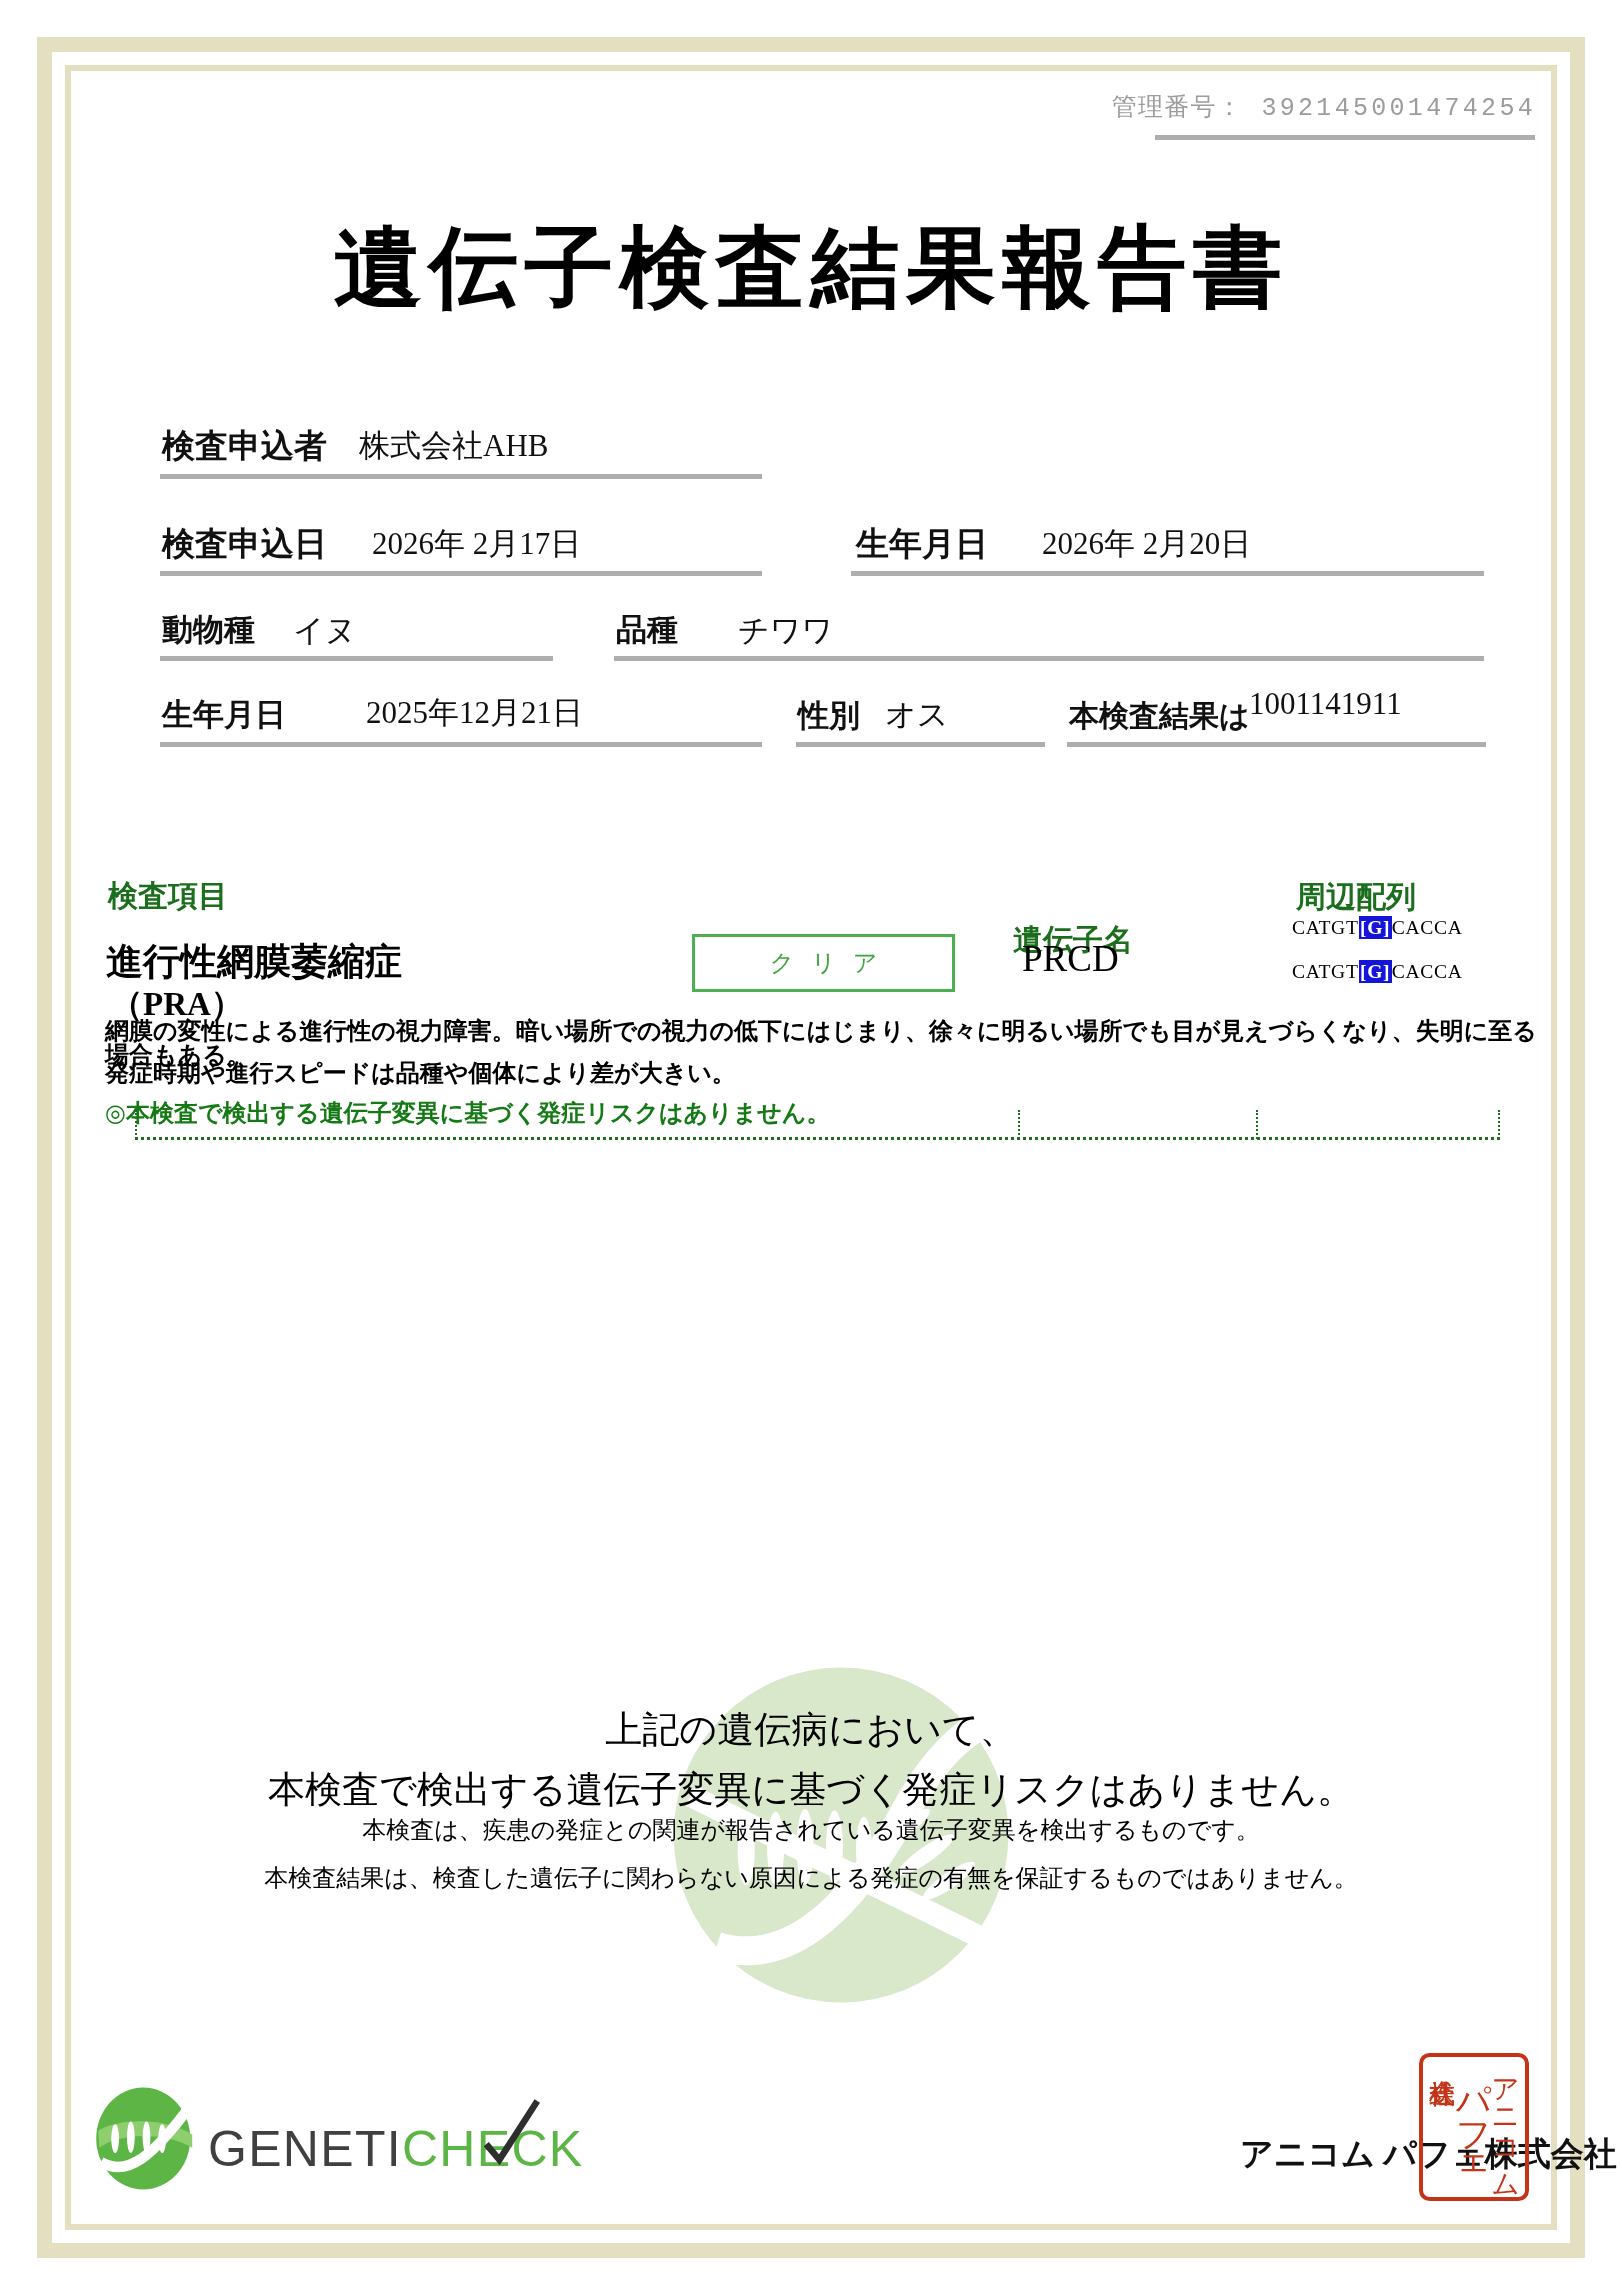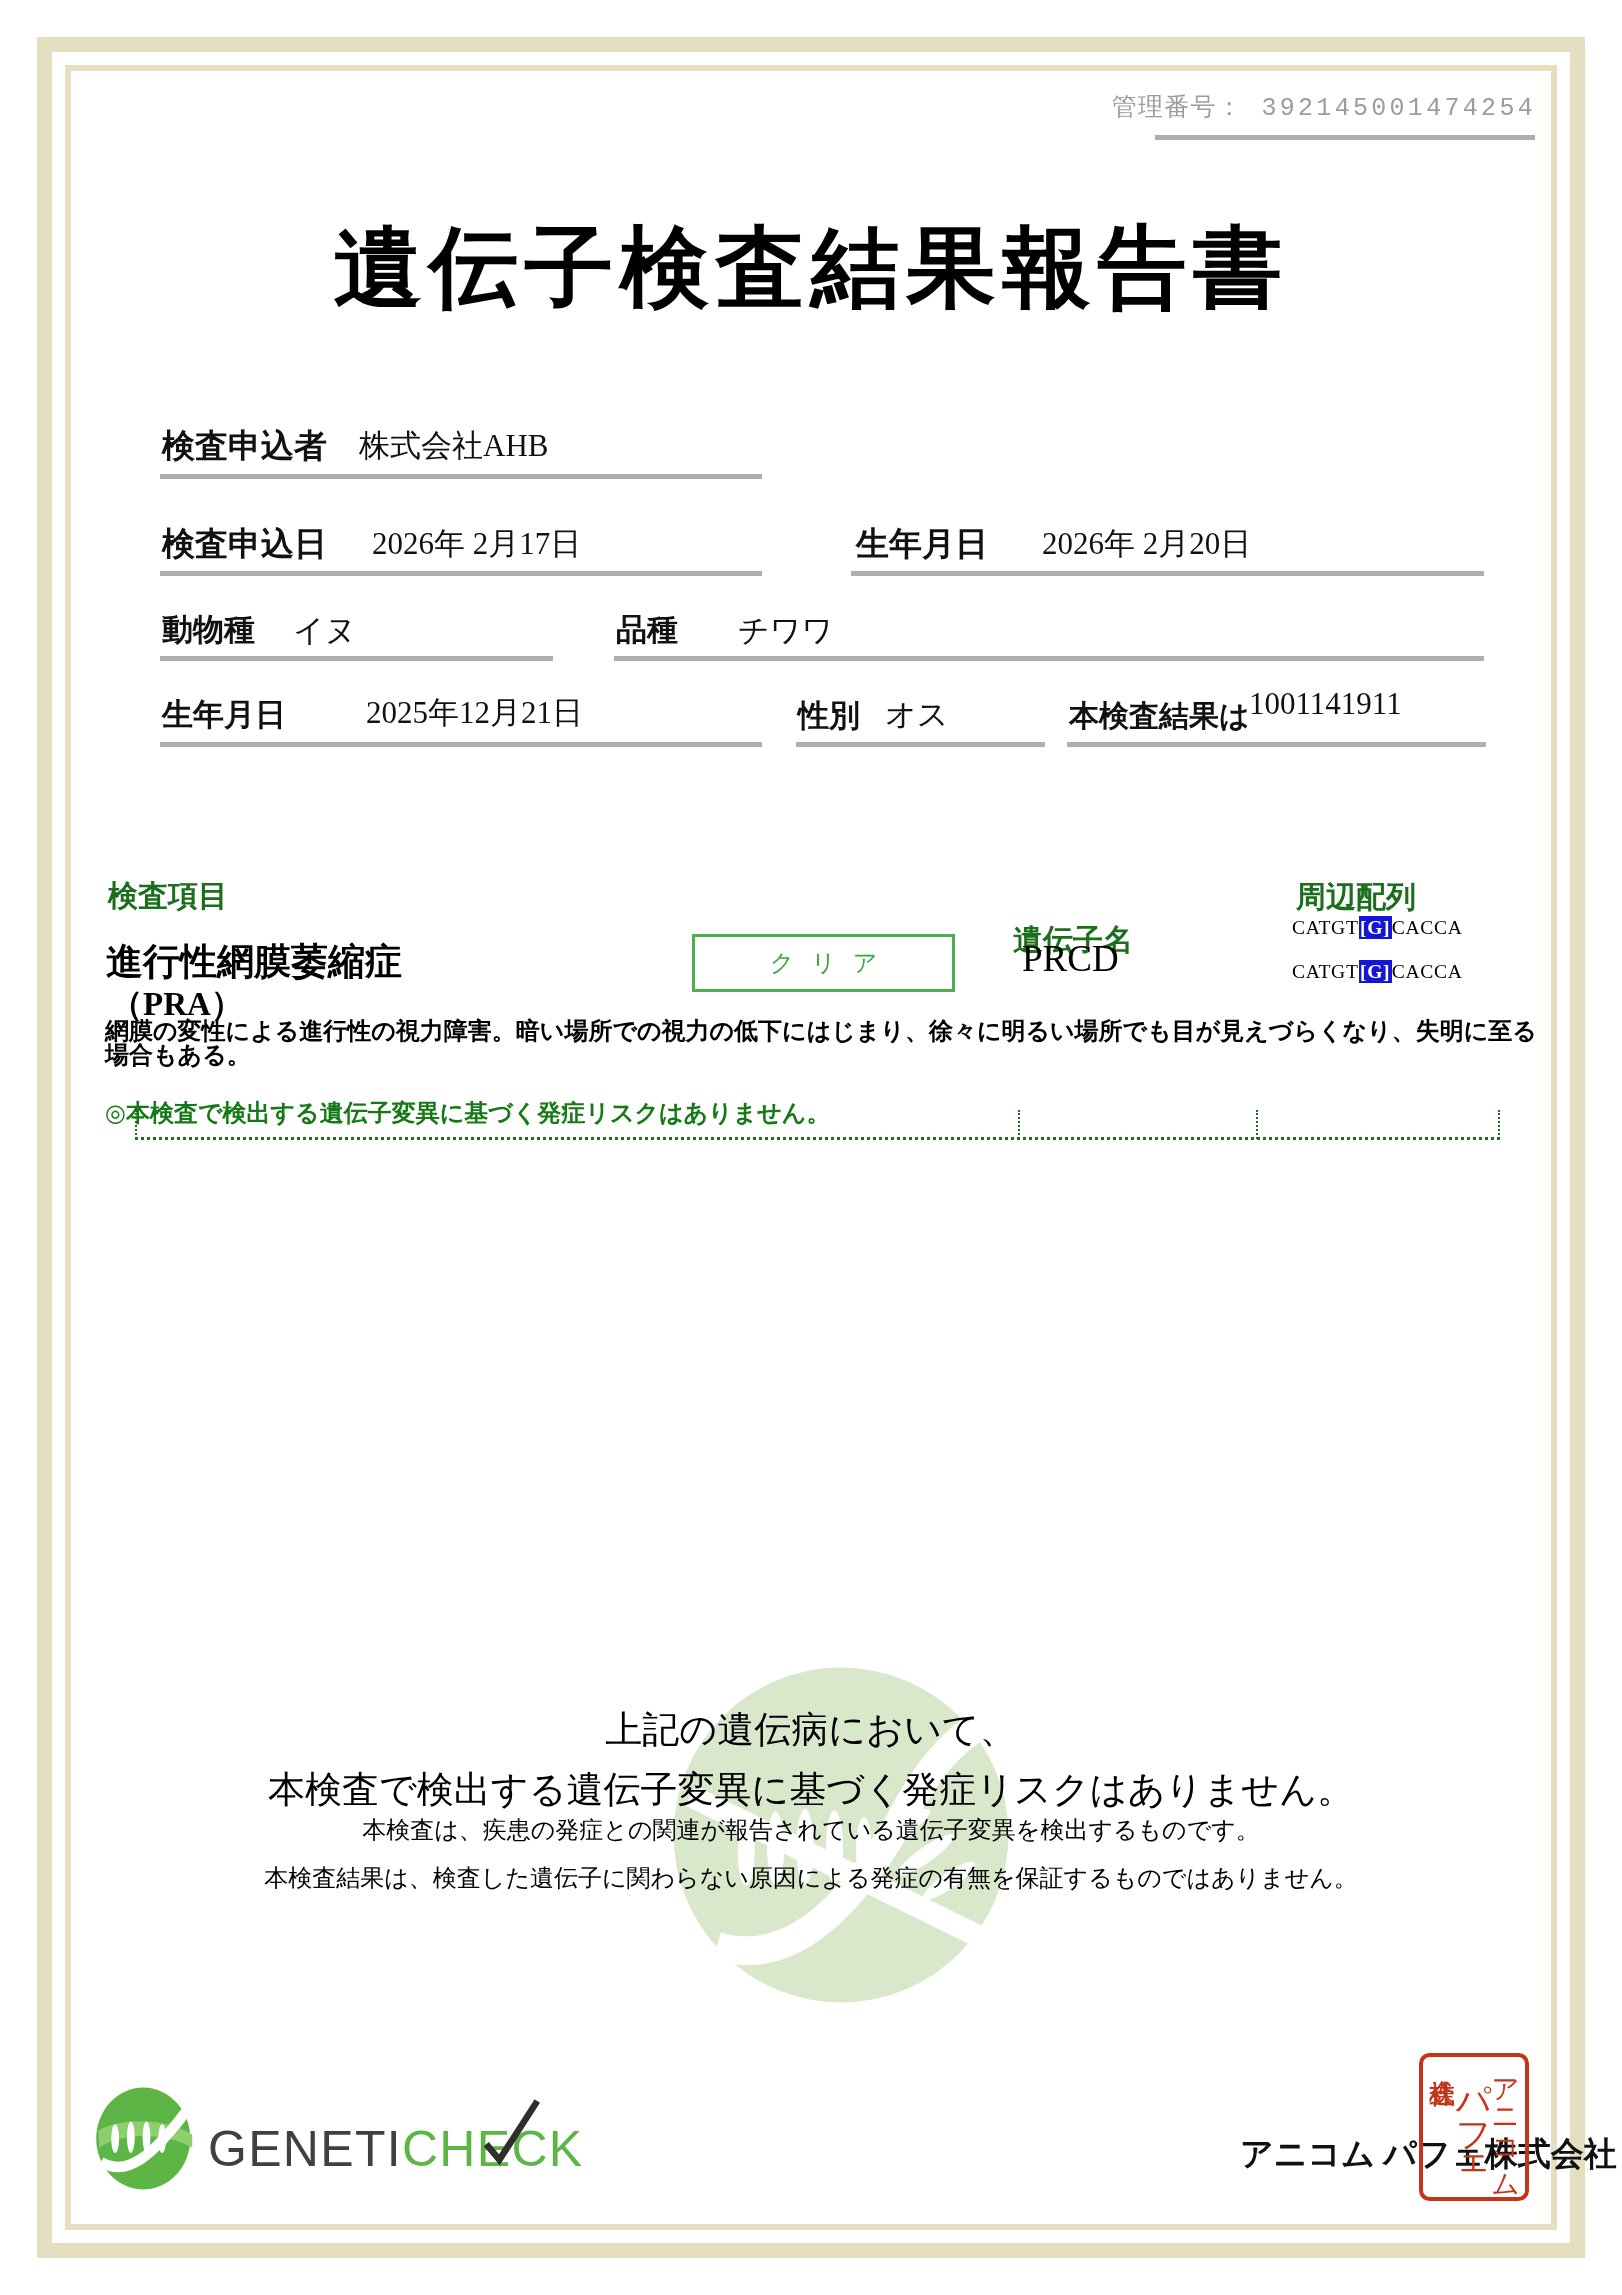--- a/index.html
+++ b/index.html
@@ -120,20 +120,21 @@
   <div class="abs gene fg" style="left:1022px;top:937px;">PRCD</div>
 
   <div class="abs seq fg" style="left:1292px;top:917px;">
     <span>CATGT</span><span class="variant">[G]</span><span>CACCA</span>
   </div>
   <div class="abs seq fg" style="left:1292px;top:961px;">
     <span>CATGT</span><span class="variant">[G]</span><span>CACCA</span>
   </div>
 
   <div class="abs desc fg" style="left:105px;top:1019px;">網膜の変性による進行性の視力障害。暗い場所での視力の低下にはじまり、徐々に明るい場所でも目が見えづらくなり、失明に至る場合もある。</div>
+  <div class="abs desc fg" style="left:105px;top:1061px;">発症時期や進行スピードは品種や個体により差が大きい。</div>
   <div class="abs desc green fg" style="left:105px;top:1101px;">◎本検査で検出する遺伝子変異に基づく発症リスクはありません。</div>
 
   <div class="abs dot-hline fg"></div>
   <div class="abs dot-tick fg" style="left:135px;"></div>
   <div class="abs dot-tick fg" style="left:1018px;"></div>
   <div class="abs dot-tick fg" style="left:1256px;"></div>
   <div class="abs dot-tick fg" style="left:1498px;"></div>
 
   <div class="abs center-line sans fg" style="top:1765px;font-size:37px;">本検査で検出する遺伝子変異に基づく発症リスクはありません。</div>
   <div class="abs center-line sans fg" style="top:1705px;font-size:37px;">上記の遺伝病において、</div>

